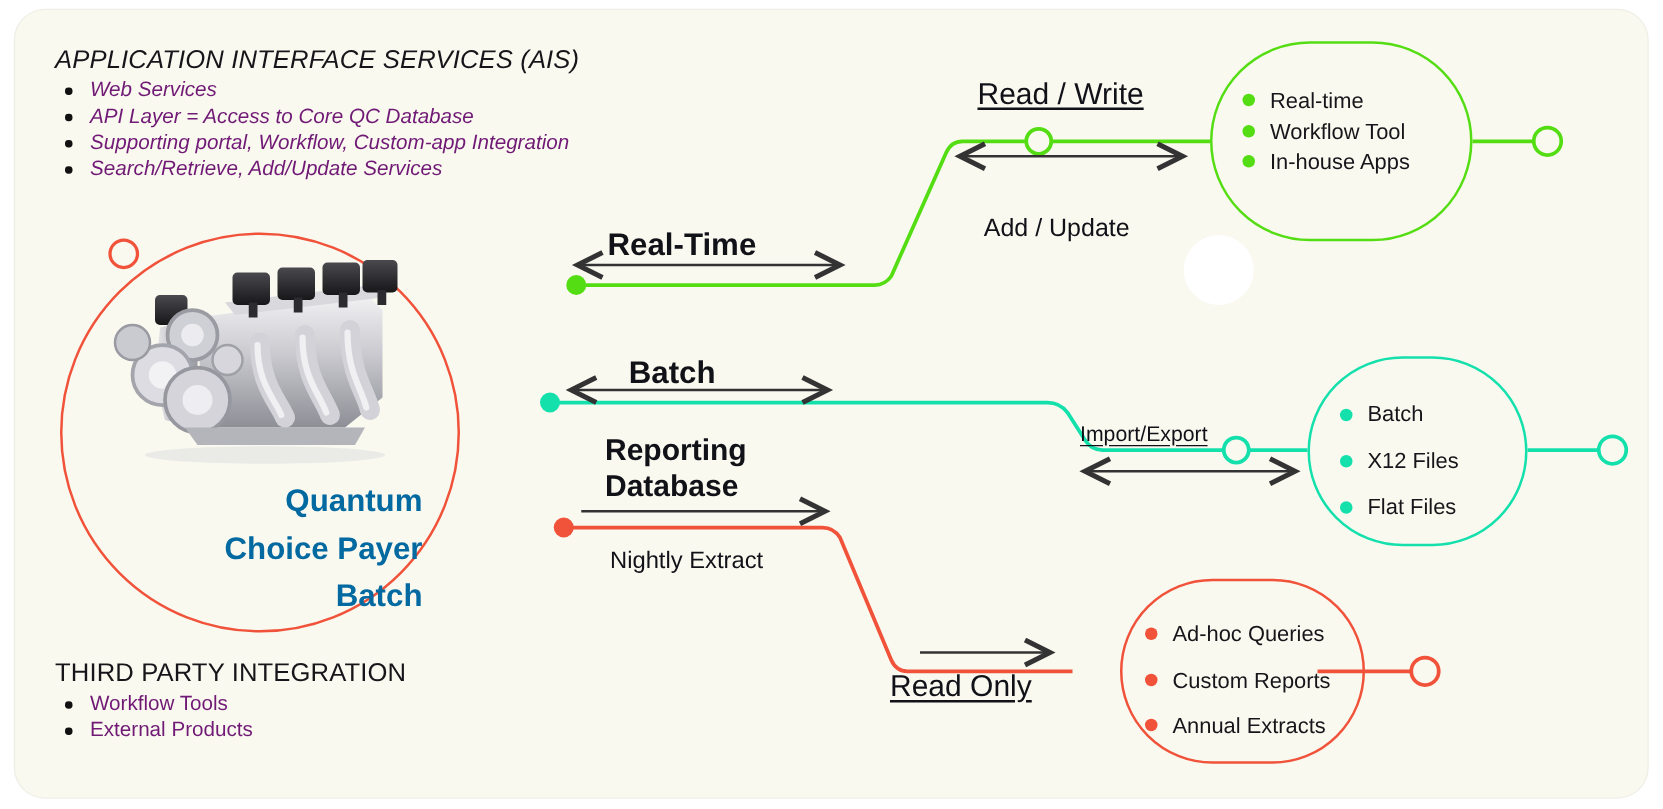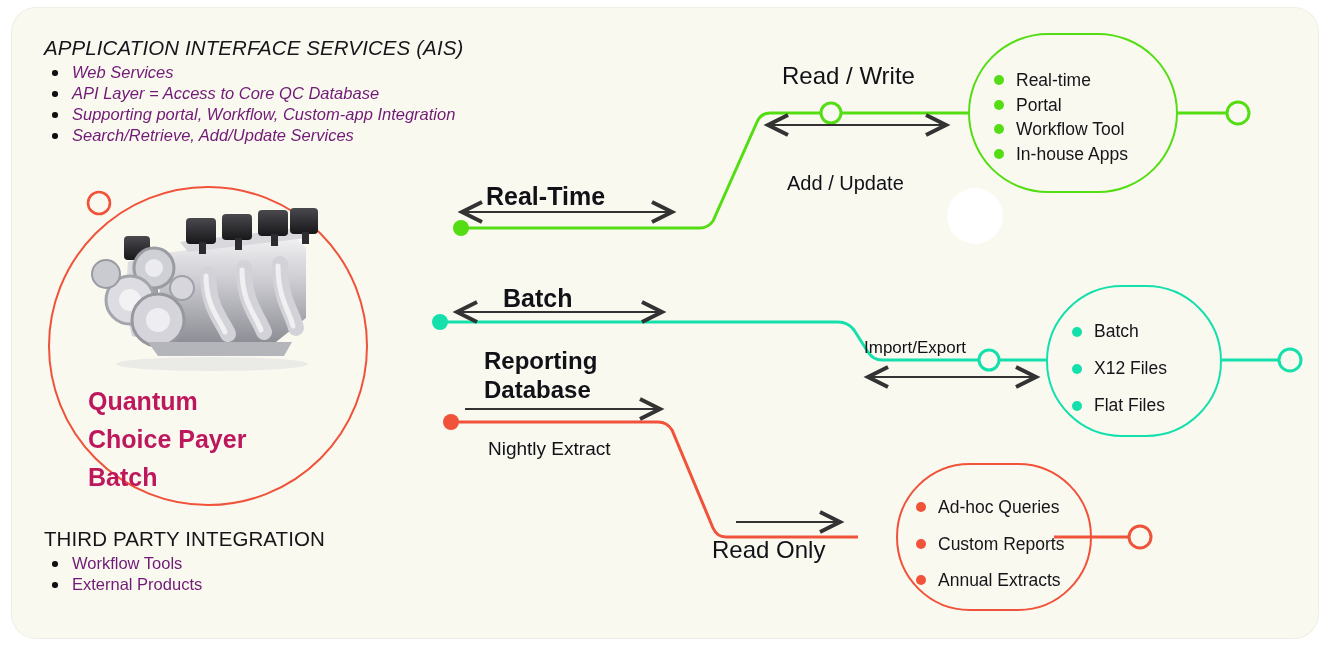--- a/index.html
+++ b/index.html
@@ -99,25 +99,25 @@
     left: 62px;
     top: 196px;
     width: 280px;
     height: 180px;
   }
   .engine-label {
     position: absolute;
     left: 88px;
     top: 382px;
     width: 250px;
-    text-align: left;
+    text-align: right;
     font-size: 25px;
     font-weight: bold;
     line-height: 38px;
-    color: #be185d;
+    color: #0369a1;
   }
 
   
   .pod {
     position: absolute;
     box-sizing: border-box;
     border-radius: 100px;
     background: transparent;
   }
   .pod ul {
@@ -166,21 +166,21 @@
   .pod-orange li { line-height: 36.5px; }
   .pod-orange li::before { background: #f0523a; }
 
   
   .lbl {
     position: absolute;
     color: #111118;
     white-space: nowrap;
   }
   .lbl-bold { font-weight: bold; }
-  .lbl-ul { text-underline-offset: 3px; }
+  .lbl-ul { text-decoration: underline; text-underline-offset: 3px; }
 
   .lbl-readwrite { left: 782px; top: 62px; font-size: 24px; }
   .lbl-searchret { left: 773px; top: 138px; font-size: 20px; }
   .lbl-searchret b { font-weight: bold; }
   .lbl-addupdate { left: 787px; top: 172px; font-size: 20px; }
   .lbl-realtime { left: 486px; top: 182px; font-size: 25px; }
   .lbl-batch { left: 503px; top: 284px; font-size: 25px; }
   .lbl-reportdb {
     left: 484px; top: 346px; font-size: 24px; line-height: 29px;
     width: 180px; 
@@ -342,21 +342,20 @@
   </div>
   <div class="lbl lbl-nightly">Nightly Extract</div>
   <div class="lbl lbl-ul lbl-importexport">Import/Export</div>
   <div class="lbl lbl-ul lbl-readonly">Read Only</div>
 
   <div class="white-blob"></div>
 
   <div class="pod pod-green">
     <ul>
       <li>Real-time</li>
-      <li>Portal</li>
       <li>Workflow Tool</li>
       <li>In-house Apps</li>
     </ul>
   </div>
 
   <div class="pod pod-teal">
     <ul>
       <li>Batch</li>
       <li>X12 Files</li>
       <li>Flat Files</li>

